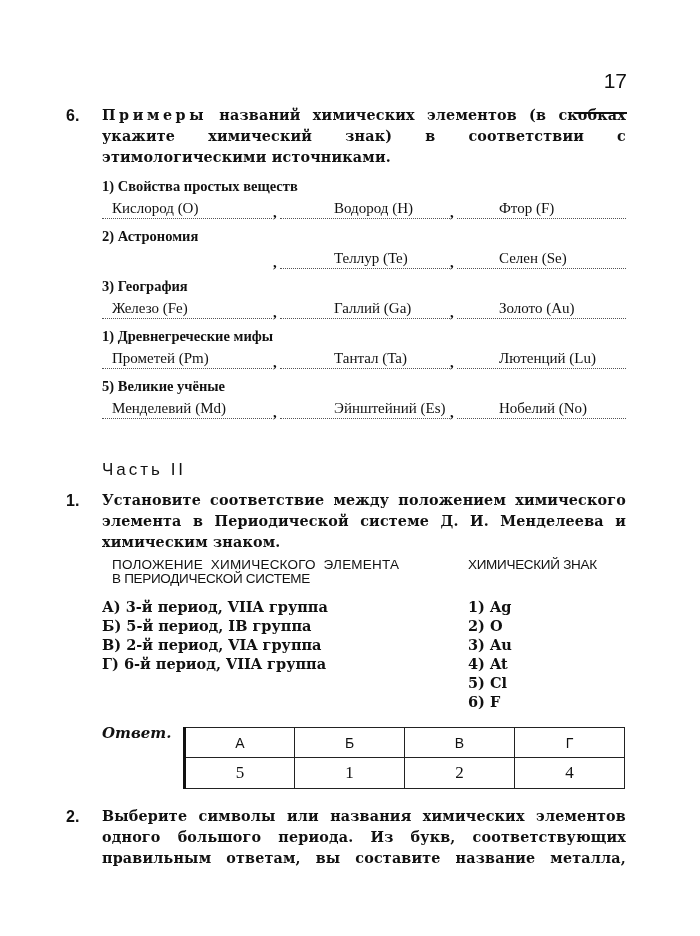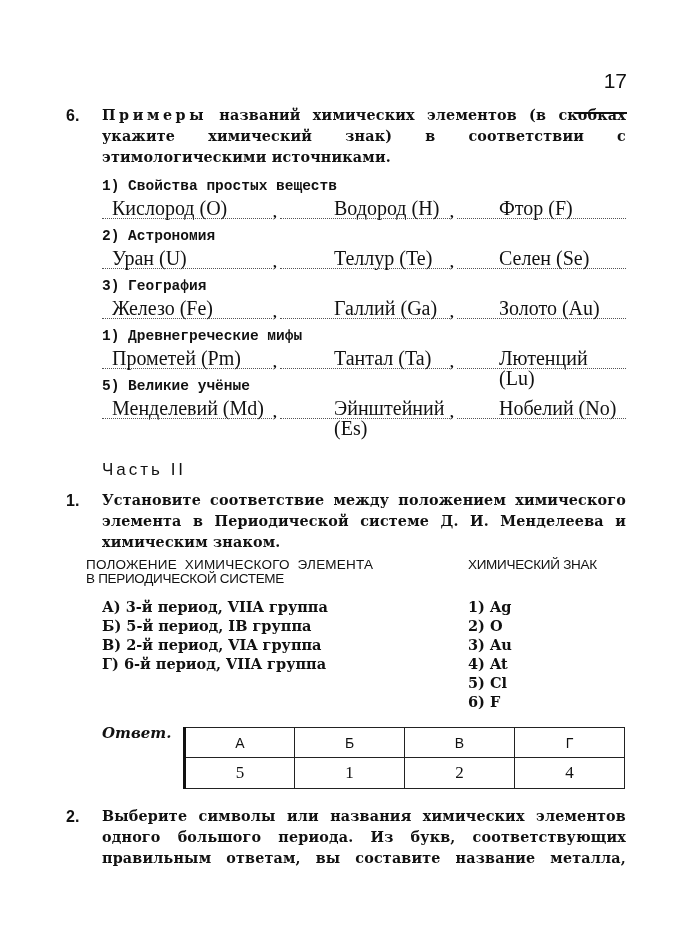--- a/index.html
+++ b/index.html
@@ -8,25 +8,25 @@
   .page-num { position: absolute; left: 575px; top: 70px; width: 52px; text-align: right;
     font-family: "Liberation Sans", sans-serif; font-size: 21px; line-height: 22px;
     border-bottom: 2px solid #111; padding-bottom: 20px; }
 
   .qnum { position: absolute; left: 66px; font-family: "Liberation Sans", sans-serif;
     font-weight: bold; font-size: 16px; }
   .qtext { position: absolute; left: 102px; width: 524px; font-family: "DejaVu Serif", serif;
     font-weight: bold; font-size: 14.3px; line-height: 21px; text-align: justify; letter-spacing: 0.2px; }
   .spaced { letter-spacing: 3.6px; }
 
-  .cat { position: absolute; left: 102px; font-family: Liberation Mono, monospace; font-weight: bold;
+  .cat { position: absolute; left: 102px; font-family: Liberation Serif, serif; font-weight: bold;
     font-size: 14.5px; line-height: 20px; }
   .row { position: absolute; left: 102px; width: 524px; height: 22px; }
   .cell { position: absolute; top: 0; height: 21px; border-bottom: 1px dotted #555;
-    font-family: "Liberation Serif", serif; font-size: 20px; line-height: 20px; }
+    font-family: "Liberation Serif", serif; font-size: 15px; line-height: 20px; }
   .c1 { left: 0; width: 170px; padding-left: 10px; box-sizing: border-box; }
   .c2 { left: 178px; width: 170px; padding-left: 54px; box-sizing: border-box; }
   .c3 { left: 355px; width: 169px; padding-left: 42px; box-sizing: border-box; }
   .comma { position: absolute; top: 6px; font-family: "Liberation Serif", serif; font-size: 15px; font-weight: bold; }
 
   .part { position: absolute; left: 102px; top: 460px; font-family: "Liberation Sans", sans-serif;
     font-size: 17px; letter-spacing: 3px; }
 
   .hdr { position: absolute; font-family: "Liberation Sans", sans-serif; font-size: 13.5px;
     line-height: 14px; letter-spacing: -0.3px; }
@@ -52,21 +52,20 @@
     <div class="cat" style="top: 176px;">1) Свойства простых веществ</div>
     <div class="row" style="top: 198px;">
       <div class="cell c1">Кислород (O)</div>
       <div class="cell c2">Водород (H)</div>
       <div class="cell c3">Фтор (F)</div>
       <span class="comma" style="left: 171px;">,</span>
       <span class="comma" style="left: 348px;">,</span>
     </div>
     <div class="cat" style="top: 226px;">2) Астрономия</div>
     <div class="row" style="top: 248px;">
-      <div class="cell c1">Уран (U)</div>
       <div class="cell c2">Теллур (Te)</div>
       <div class="cell c3">Селен (Se)</div>
       <span class="comma" style="left: 171px;">,</span>
       <span class="comma" style="left: 348px;">,</span>
     </div>
     <div class="cat" style="top: 276px;">3) География</div>
     <div class="row" style="top: 298px;">
       <div class="cell c1">Железо (Fe)</div>
       <div class="cell c2">Галлий (Ga)</div>
       <div class="cell c3">Золото (Au)</div>
@@ -89,21 +88,21 @@
       <span class="comma" style="left: 171px;">,</span>
       <span class="comma" style="left: 348px;">,</span>
     </div>
   </div>
 
 <div class="part">Часть II</div>
 
 <div class="qnum" style="top:492px">1.</div>
 <div class="qtext" style="top:490px">Установите соответствие между положением химического элемента в Периодической системе Д. И. Менделеева и химическим знаком.</div>
 
-<div class="hdr" style="left:86px; top:558px; width:330px;">
+<div class="hdr" style="left:112px; top:558px; width:330px;">
   <div style="letter-spacing:0.2px;word-spacing:4px">ПОЛОЖЕНИЕ ХИМИЧЕСКОГО ЭЛЕМЕНТА</div>
   <div>В ПЕРИОДИЧЕСКОЙ СИСТЕМЕ</div>
 </div>
 <div class="hdr" style="left:468px; top:558px;">ХИМИЧЕСКИЙ ЗНАК</div>
 
 <div id="positions">
     <div class="opt" style="left: 102px; top: 597px;">А) 3-й период, VIIA группа</div>
     <div class="opt" style="left: 102px; top: 616px;">Б) 5-й период, IB группа</div>
     <div class="opt" style="left: 102px; top: 635px;">В) 2-й период, VIA группа</div>
     <div class="opt" style="left: 102px; top: 654px;">Г) 6-й период, VIIA группа</div>

